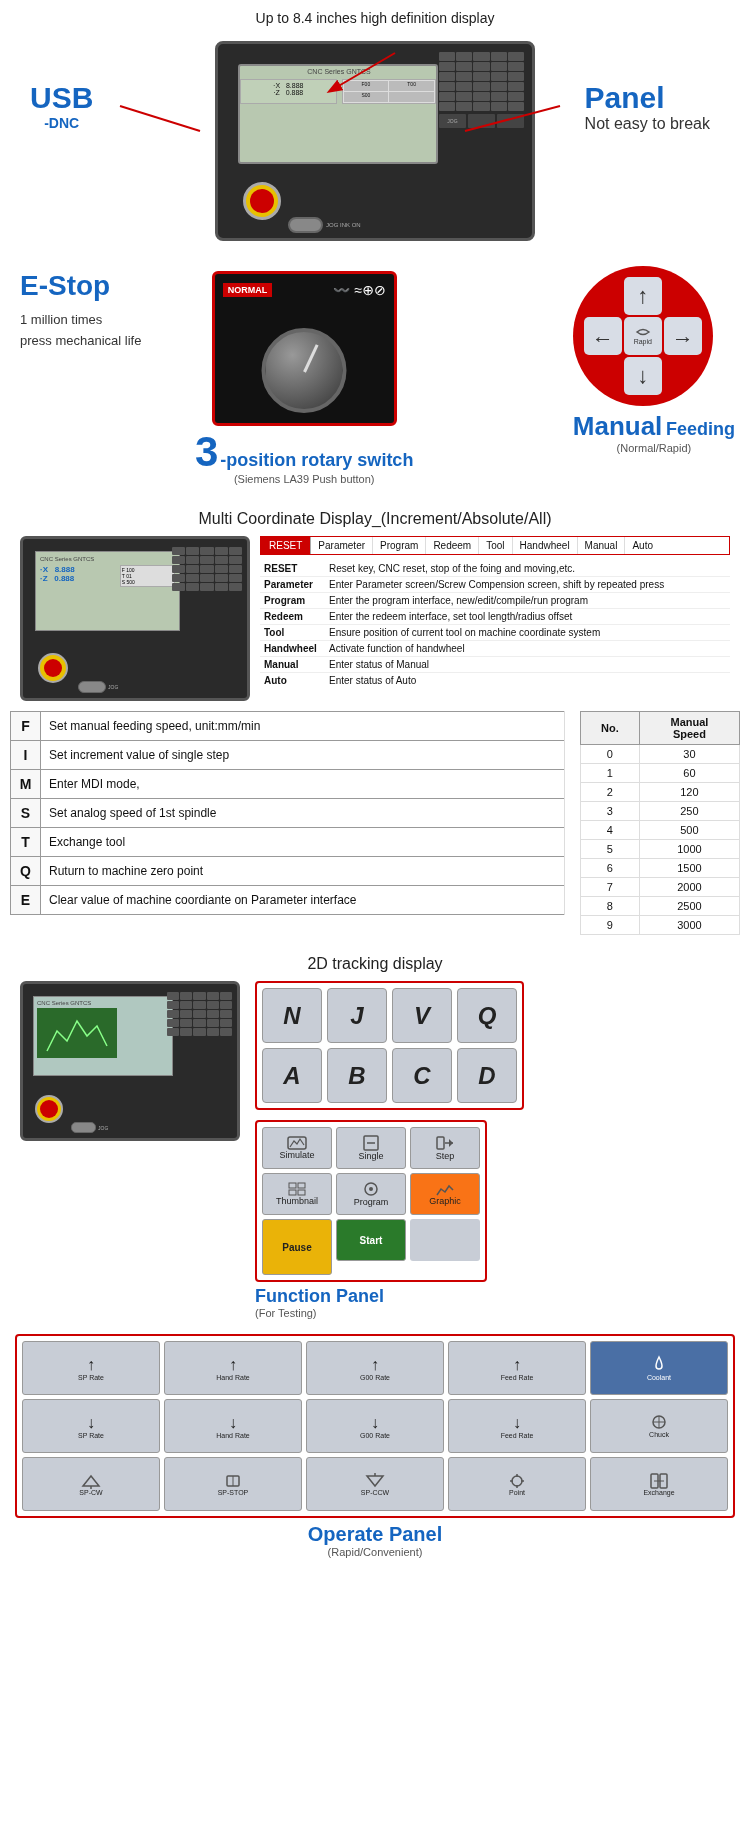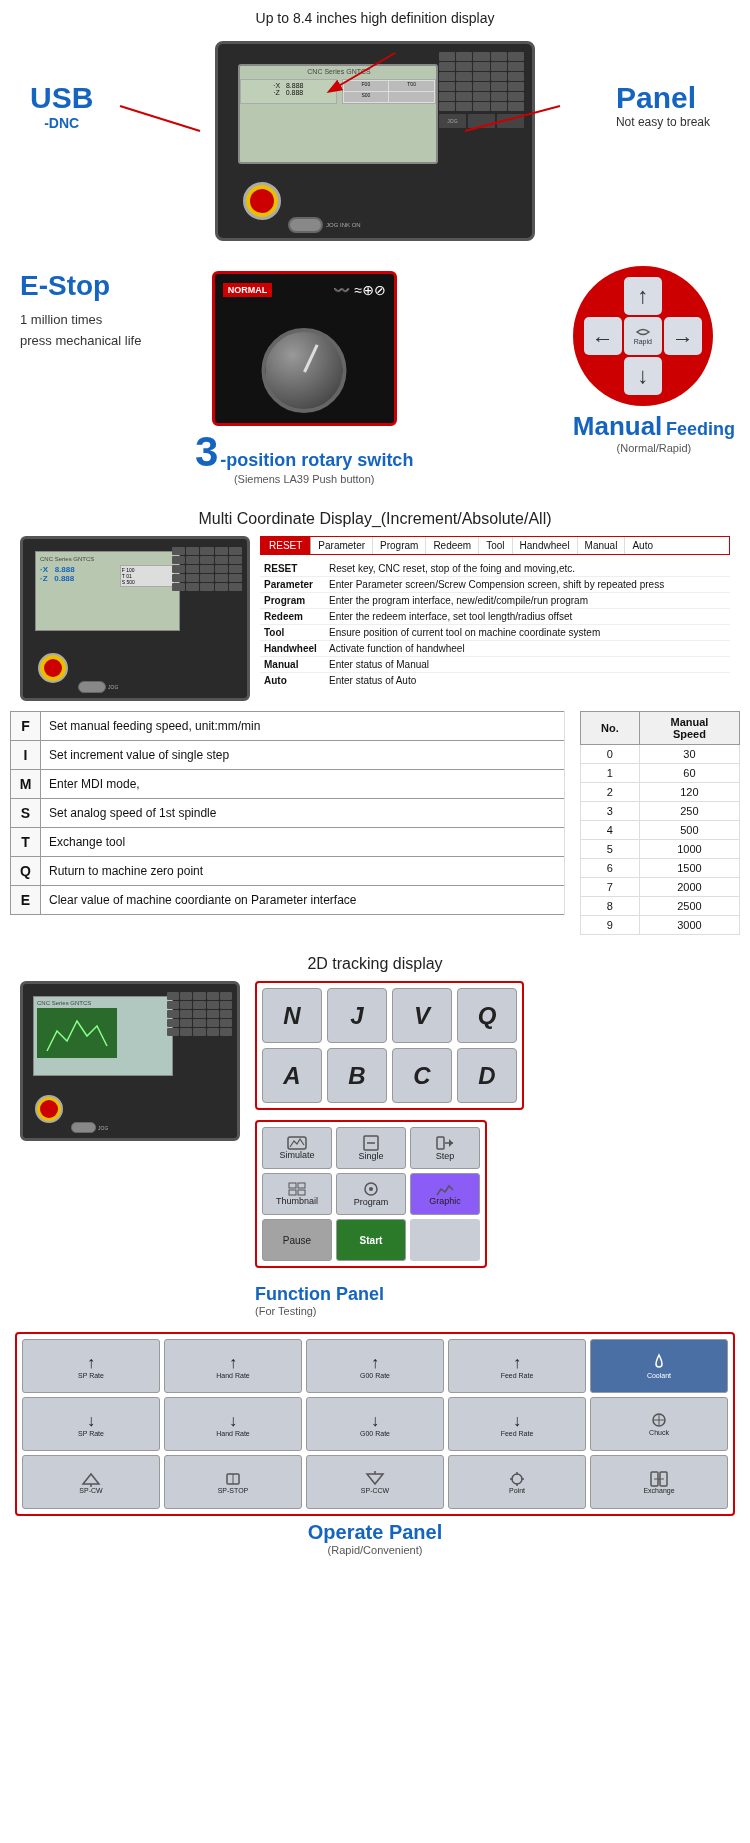--- a/index.html
+++ b/index.html
@@ -267,21 +267,21 @@
       </div>
     </div>
 
     <div style="position:absolute; left:10px; top:50px;">
       <div style="color:#1565c0; font-size:30px; font-weight:bold;">USB</div>
       <div style="color:#1565c0; font-size:14px; font-weight:bold;">-DNC</div>
     </div>
 
     <div style="position:absolute; right:20px; top:50px; text-align:left;">
       <div style="color:#1565c0; font-size:30px; font-weight:bold;">Panel</div>
-      <div style="font-size:12px; color:#333;">Not easy to break</div>
+      <div style="font-size:16px; color:#333;">Not easy to break</div>
     </div>
 
     <svg style="position:absolute; top:0; left:0; width:100%; height:100%; pointer-events:none;">
 
       <line x1="375" y1="22" x2="310" y2="60" stroke="#cc0000" stroke-width="2" marker-end="url(#arr1)"></line>
 
       <line x1="100" y1="75" x2="180" y2="100" stroke="#cc0000" stroke-width="2"></line>
 
       <line x1="540" y1="75" x2="445" y2="100" stroke="#cc0000" stroke-width="2"></line>
       <defs>
@@ -657,35 +657,35 @@
                 </svg>
               <span>Thumbnail</span>
             </div>
             <div style="background:#c8cdd6; border:1px solid #999; border-radius:3px; height:42px; display:flex; flex-direction:column; align-items:center; justify-content:center; font-size:9px; color:#222; text-align:center;">
               <svg width="18" height="16" viewBox="0 0 18 16">
                   <circle cx="9" cy="8" r="6" fill="none" stroke="#555" stroke-width="1.5"></circle>
                   <circle cx="9" cy="8" r="2" fill="#555"></circle>
                 </svg>
               <span>Program</span>
             </div>
-            <div style="background:#8b5cf6; border:1px solid #999; border-radius:3px; height:42px; display:flex; flex-direction:column; align-items:center; justify-content:center; font-size:9px; color:#222; text-align:center;">
+            <div style="background:#f97316; border:1px solid #999; border-radius:3px; height:42px; display:flex; flex-direction:column; align-items:center; justify-content:center; font-size:9px; color:#222; text-align:center;">
               <svg width="18" height="14" viewBox="0 0 18 14">
                   <polyline points="1,13 5,7 9,10 13,4 17,8" fill="none" stroke="#555" stroke-width="1.5"></polyline>
                 </svg>
               <span>Graphic</span>
             </div>
           </div>
           
           <div style="display:grid; grid-template-columns:repeat(3,70px); gap:4px; margin-top:4px;">
-            <div style="background:#a3a3a3; border:1px solid #999; border-radius:3px; height:42px; display:flex; align-items:center; justify-content:center; font-size:10px; font-weight:normal; color:#222;">Pause</div>
+            <div style="background:#eab308; border:1px solid #999; border-radius:3px; height:56px; display:flex; align-items:center; justify-content:center; font-size:10px; font-weight:bold; color:#222;">Pause</div>
             <div style="background:#2a7a2a; border:1px solid #999; border-radius:3px; height:42px; display:flex; align-items:center; justify-content:center; font-size:10px; font-weight:bold; color:#fff;">Start</div>
             <div style="background:#c8cdd6; border:1px solid transparent; border-radius:3px; height:42px;"></div>
           </div>
         </div>
-        <div style="margin-top:16px;">
+        <div style="margin-top:4px;">
           <span style="color:#1565c0; font-size:18px; font-weight:bold;">Function Panel</span>
           <div style="font-size:11px; color:#555;">(For Testing)</div>
         </div>
       </div>
     </div>
   </div>
 </div>
 
 <div style="padding:15px 15px 15px 15px; display:flex; gap:15px; align-items:flex-start;">
 

